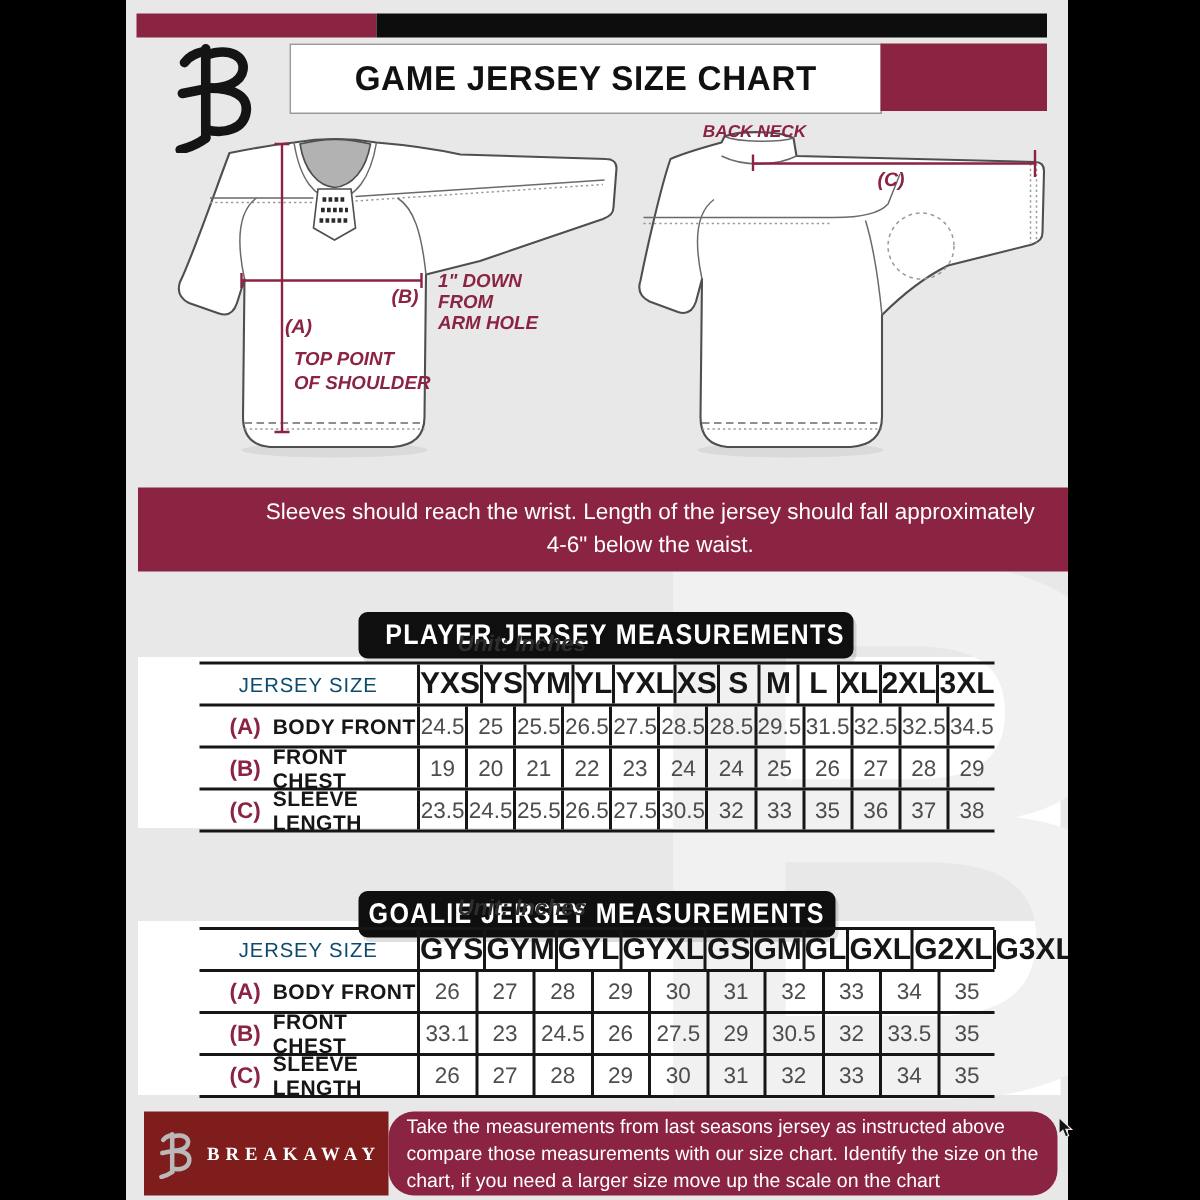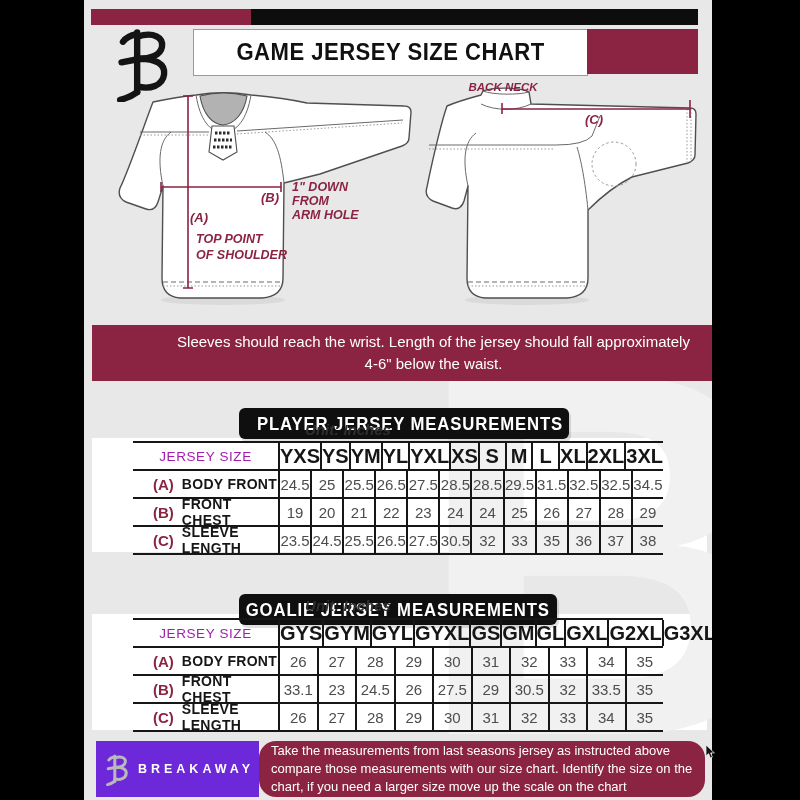--- a/index.html
+++ b/index.html
@@ -41,30 +41,30 @@
   .wm{position:absolute;left:330px;top:330px;font-size:520px;line-height:.86;font-weight:800;
       color:#f1f1f1;z-index:1;pointer-events:none;}
   .panel{position:absolute;left:8px;width:615px;background:#fff;z-index:0;}
 
   
   .table{position:absolute;left:49px;width:530px;z-index:2;}
   .trow{display:grid;border-top:2px solid #161616;}
   .table .trow:last-child{border-bottom:2px solid #161616;}
   .cell{height:26px;display:flex;align-items:center;justify-content:center;}
   .trow .cell + .cell{border-left:2px solid #161616;}
-  .lab-h{font-size:13.5px;letter-spacing:.6px;color:#a21caf;font-weight:500;}
+  .lab-h{font-size:13.5px;letter-spacing:.6px;color:#0c4a6e;font-weight:500;}
   .size-h{font-size:20px;font-weight:700;color:#161616;}
   .val{font-size:15px;font-weight:500;color:#4d4d4d;}
   .row-lab{justify-content:flex-start;padding-left:20px;}
   .row-lab .key{color:#8B2342;font-weight:800;font-size:15px;margin-right:8px;}
   .row-lab .rname{font-size:14px;font-weight:600;letter-spacing:.3px;color:#161616;}
 
   
-  .foot-k{position:absolute;left:12px;top:741px;width:163px;height:56px;background:#6d28d9;z-index:2;
-          display:flex;align-items:center;justify-content:center;gap:7px;}
+  .foot-k{position:absolute;left:12px;top:741px;width:163px;height:56px;background:#7f1d1d;z-index:2;
+          display:flex;align-items:center;justify-content:center;gap:7px;font-family:Liberation Serif, serif;}
   .foot-k .brand{color:#fff;font-size:12.5px;font-weight:700;letter-spacing:4px;}
   .foot-m{position:absolute;left:175px;top:741px;width:446px;height:56px;background:#8B2342;z-index:2;
           display:flex;align-items:center;border-radius:17px;}
   .foot-m div{color:#fff;font-size:13px;line-height:1.4;padding:4px 10px 4px 12px;}
 
   .cursor{position:absolute;left:705px;top:745px;z-index:6;}
 </style>
 </head>
 <body>
 

